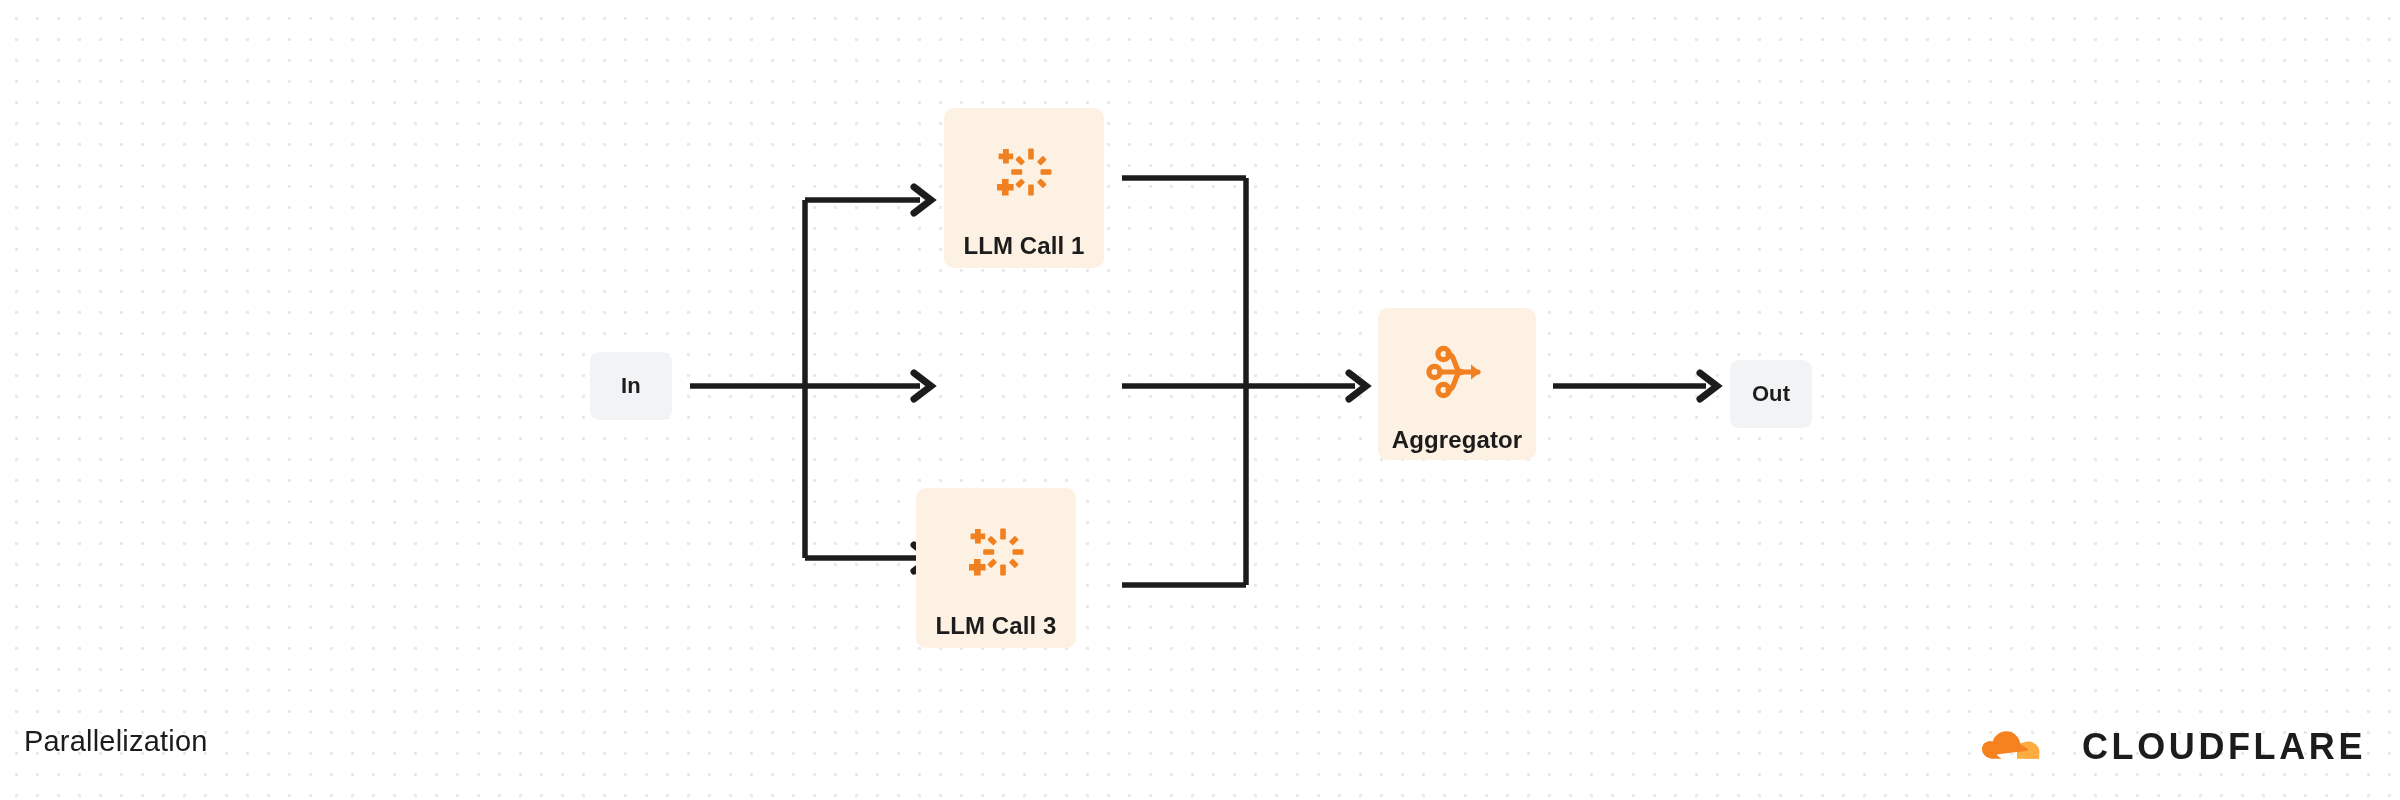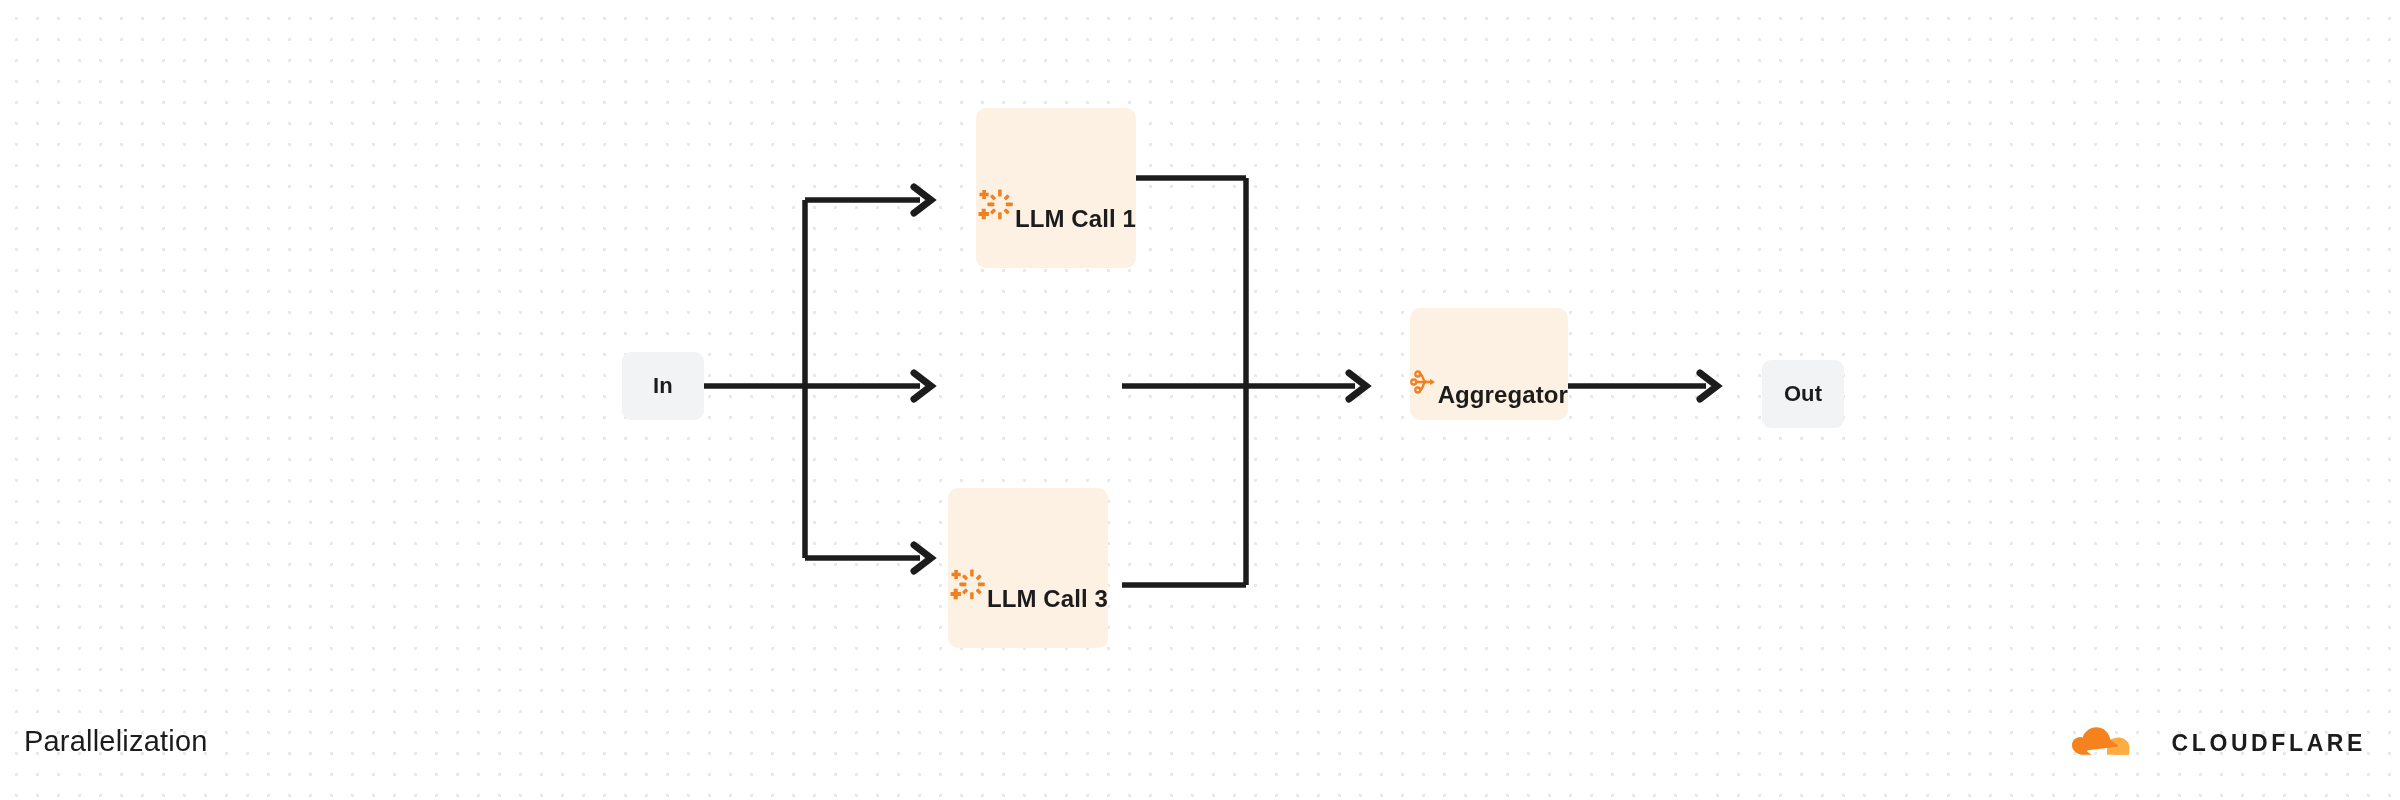--- a/index.html
+++ b/index.html
@@ -14,65 +14,64 @@
     width:2400px;height:800px;
     background-color:#FFFFFF;
     background-image:radial-gradient(circle, #E9E9E9 1.6px, transparent 1.7px);
     background-size:21px 21px;
     background-position:6px 8px;
   }
   .node{
     position:absolute;
     box-sizing:border-box;
     display:flex;
-    flex-direction:row;
+    flex-direction:column;
     align-items:center;
     justify-content:center;
-    margin-left:32px;
   }
   .io-node{
     background:#F2F3F5;
     border-radius:9px;
     width:82px;height:68px;
   }
   .io-node .io-label{
     font-size:22px;font-weight:bold;color:#1C1C1C;letter-spacing:.1px;
   }
   .llm-node{
     background:#FDF1E3;
     border-radius:10px;
     width:160px;height:160px;
     justify-content:flex-start;
     padding-top:34px;
   }
   .agg-node{
     background:#FDF1E3;
     border-radius:10px;
-    width:158px;height:112px;
+    width:158px;height:152px;
     justify-content:flex-start;
     padding-top:36px;
   }
   .node-icon{display:block;}
   .node-label{
     font-size:24px;font-weight:bold;color:#1C1C1C;
     white-space:nowrap;letter-spacing:.1px;
   }
   .llm-node .node-label{margin-top:28px;}
   .agg-node .node-label{margin-top:26px;}
   #wires{position:absolute;left:0;top:0;width:2400px;height:800px;pointer-events:none;}
   #title{
     position:absolute;left:24px;top:725px;
     font-size:29px;font-weight:normal;color:#1C1C1C;letter-spacing:.2px;
   }
   #brand{
     position:absolute;right:34px;top:726px;
     display:flex;align-items:center;gap:13px;
   }
   #brand .wordmark{
-    font-size:23px;font-weight:bold;color:#1C1C1C;letter-spacing:3.6px;margin-left:20px;
+    font-size:36px;font-weight:bold;color:#1C1C1C;letter-spacing:3.6px;margin-left:20px;
   }
 </style>
 </head>
 <body>
 
 <div id="canvas">
 
   <svg id="wires" viewBox="0 0 2400 800" width="2400" height="800">
     <defs>
       <g id="arrowhead">

